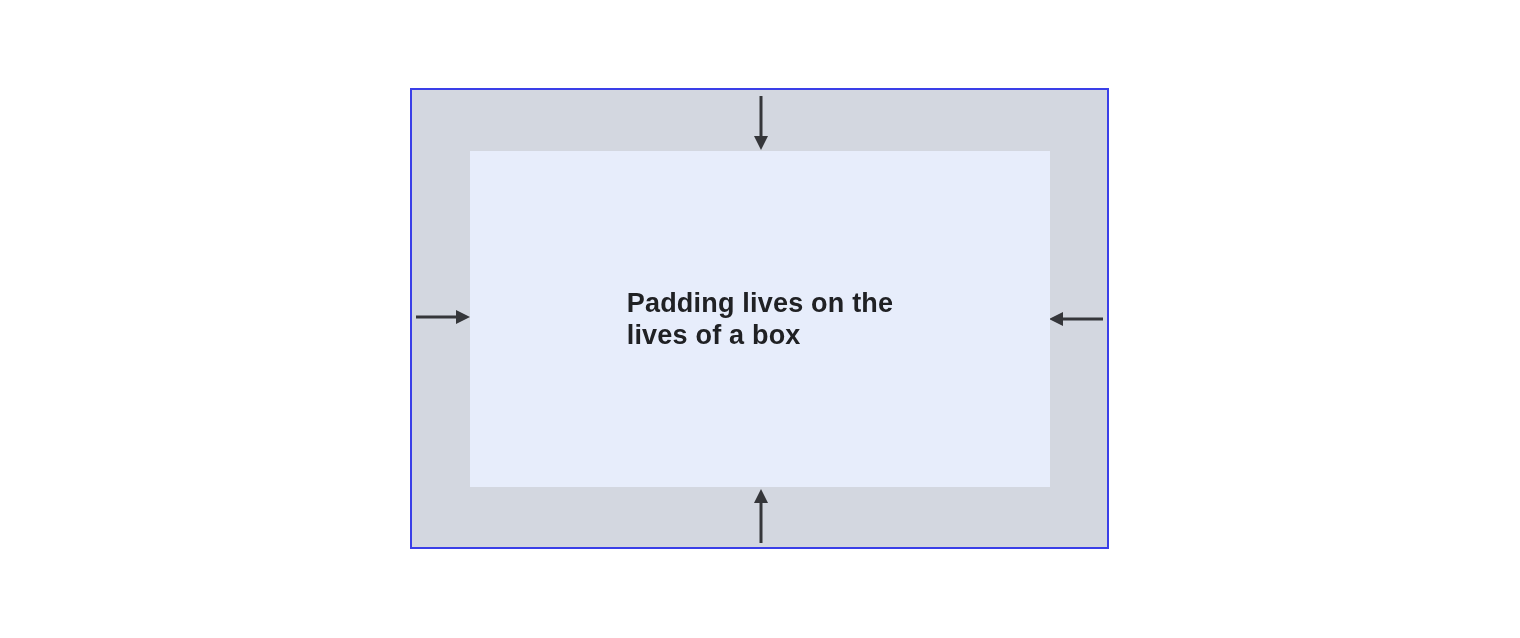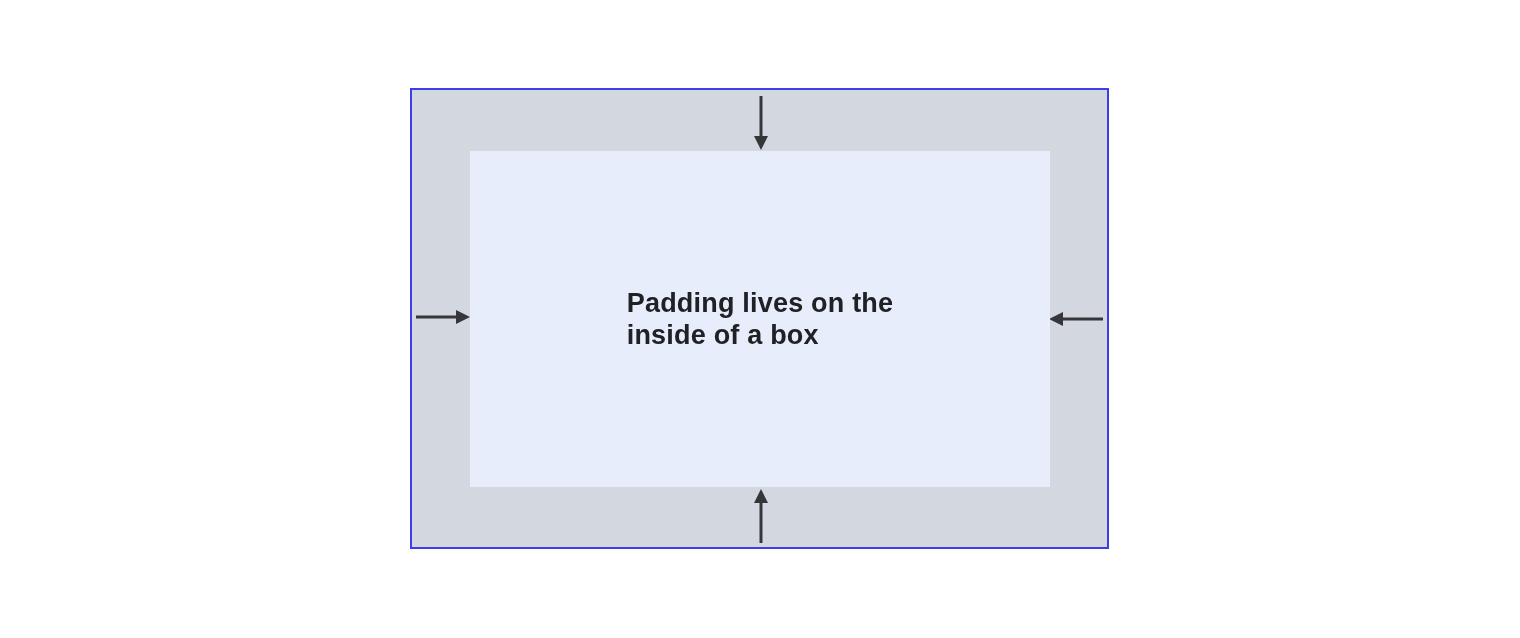--- a/index.html
+++ b/index.html
@@ -91,18 +91,18 @@
     <span class="arrow arrow-right">
       <svg width="54" height="16" viewBox="0 0 54 16" aria-hidden="true">
         <line x1="54" y1="8" x2="12" y2="8" stroke="currentColor" stroke-width="3"></line>
         <polygon points="14,1 14,15 0,8" fill="currentColor"></polygon>
       </svg>
     </span>
 
     <div class="inner-box">
       <div class="label">
         <span>Padding lives on the</span><br>
-        <span>inside of a box</span>
+        <span>lives of a box</span>
       </div>
     </div>
 
   </div>
 </div>
 
 </body></html>

